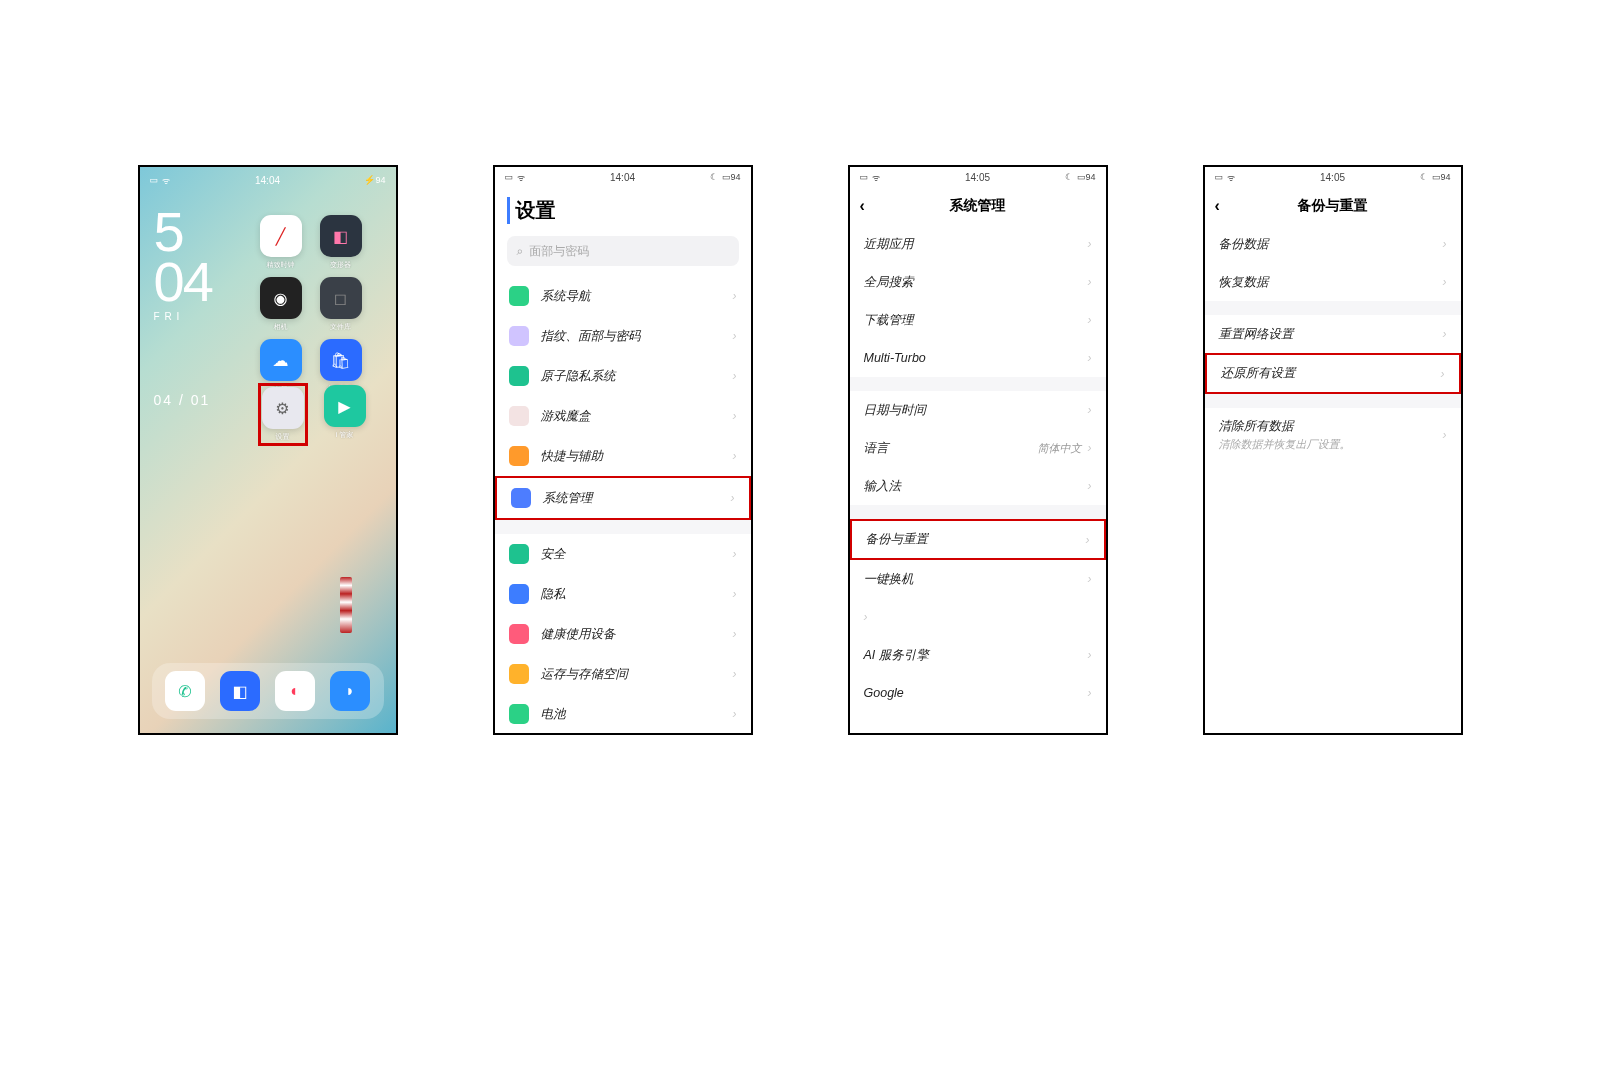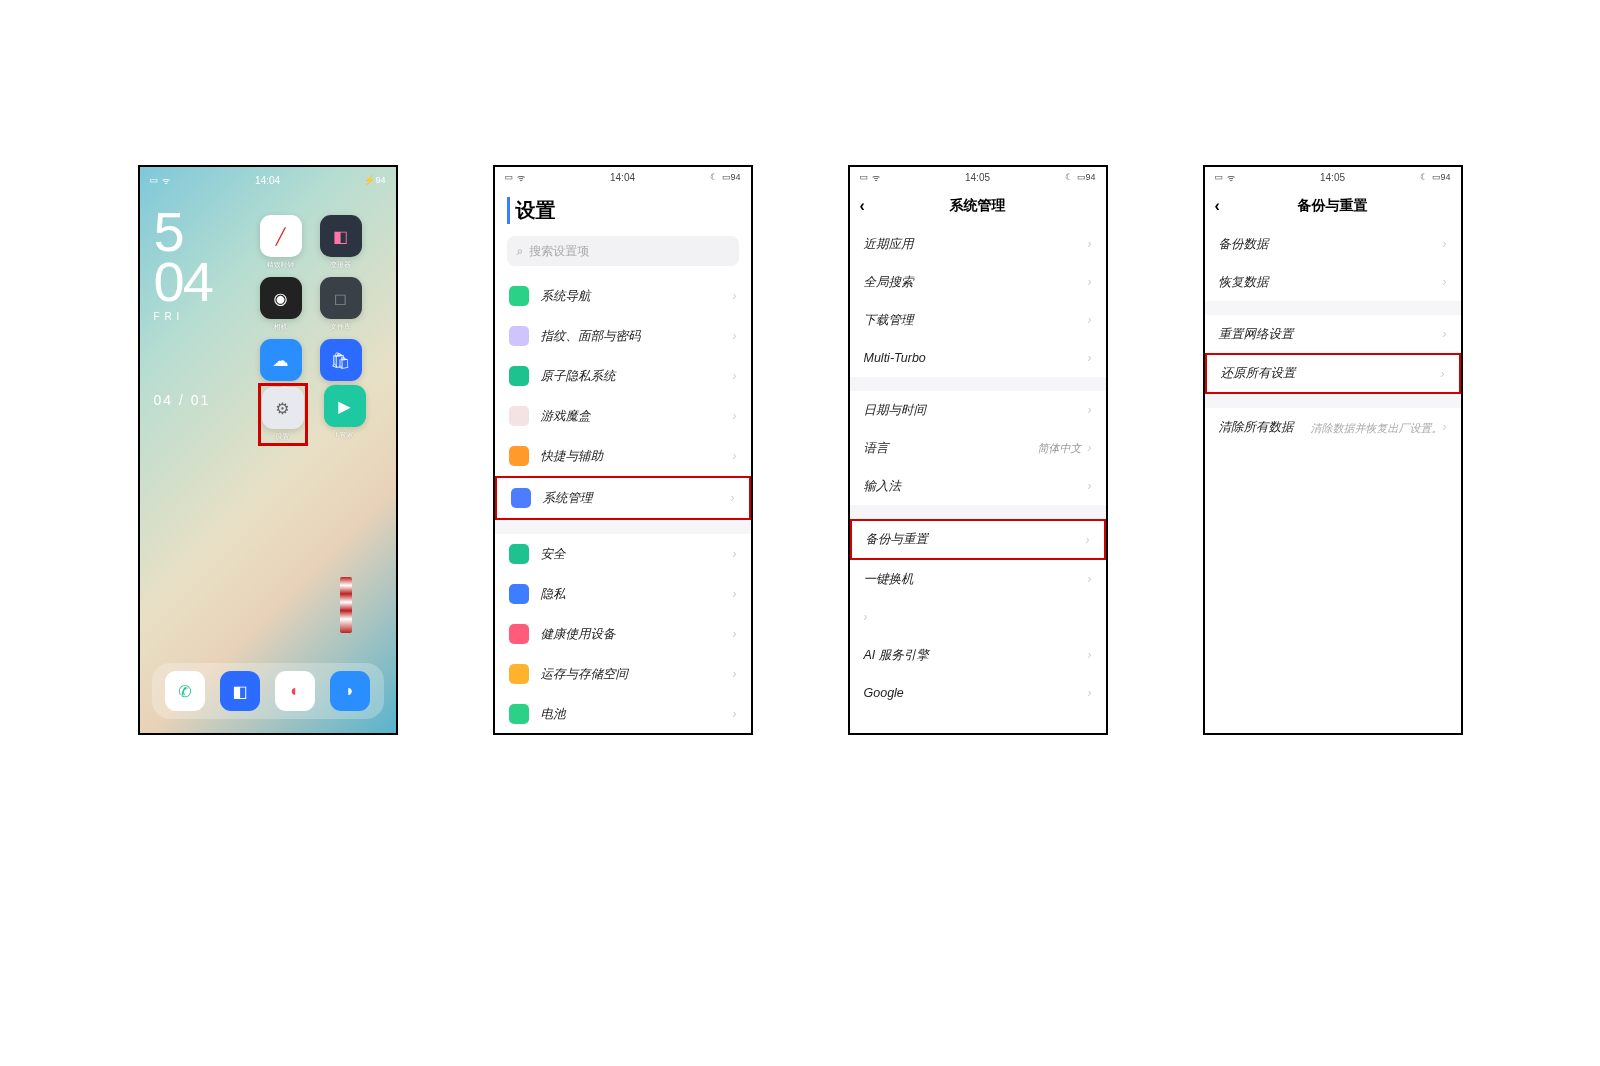--- a/index.html
+++ b/index.html
@@ -135,21 +135,21 @@
   }
   .row .ico {
     width: 20px; height: 20px; border-radius: 5px;
     margin-right: 12px;
     flex-shrink: 0;
   }
   .row .txt { font-size: 12.5px; color: #222; flex: 1; }
   .row .val { font-size: 11px; color: #999; margin-right: 6px; }
   .row .chev { color: #ccc; font-size: 12px; }
   .row .sub { font-size: 11px; color: #aaa; margin-top: 2px; }
-  .txtcol { flex: 1; display: flex; }
+  .txtcol { flex: 1; display: flex; flex-direction: column; }
   .gap { height: 14px; background: #f6f6f8; }
   .section-label { font-size: 11px; color: #999; padding: 8px 14px 4px; }
   .hl-row { border: 2px solid #d10000; }
 </style>
 </head>
 <body>
 
 <div class="phone">
   <div class="home">
     <div class="statusbar dark">
@@ -237,21 +237,21 @@
     <div class="right">
         <span>☾</span>
         <span>▭<span>94</span></span>
       </div>
   </div>
   <div class="header">
     <div class="title-big">设置</div>
   </div>
   <div class="searchbox">
     <span>⌕</span>
-    <span>搜索设置项</span>
+    <span>面部与密码</span>
   </div>
   <div class="list">
     <div class="row">
         <div class="ico" style="background:#2bd186"></div>
         <div class="txt">系统导航</div>
         <div class="chev">›</div>
       </div>
     <div class="row">
         <div class="ico" style="background:#8a6bff;opacity:.4"></div>
         <div class="txt">指纹、面部与密码</div>

